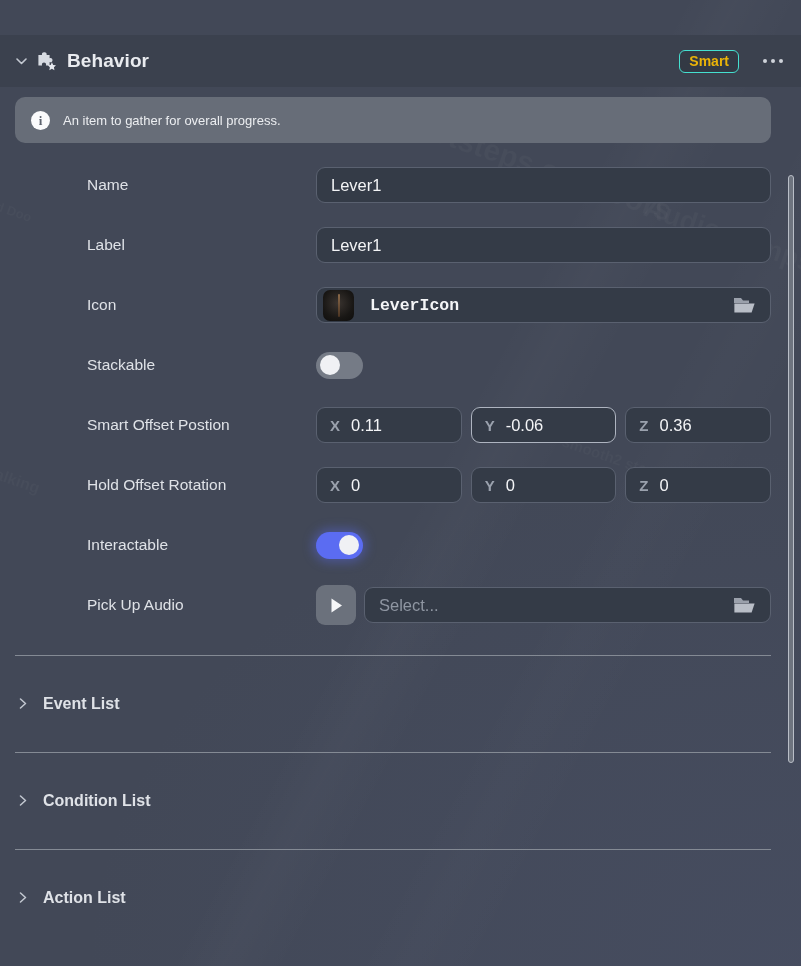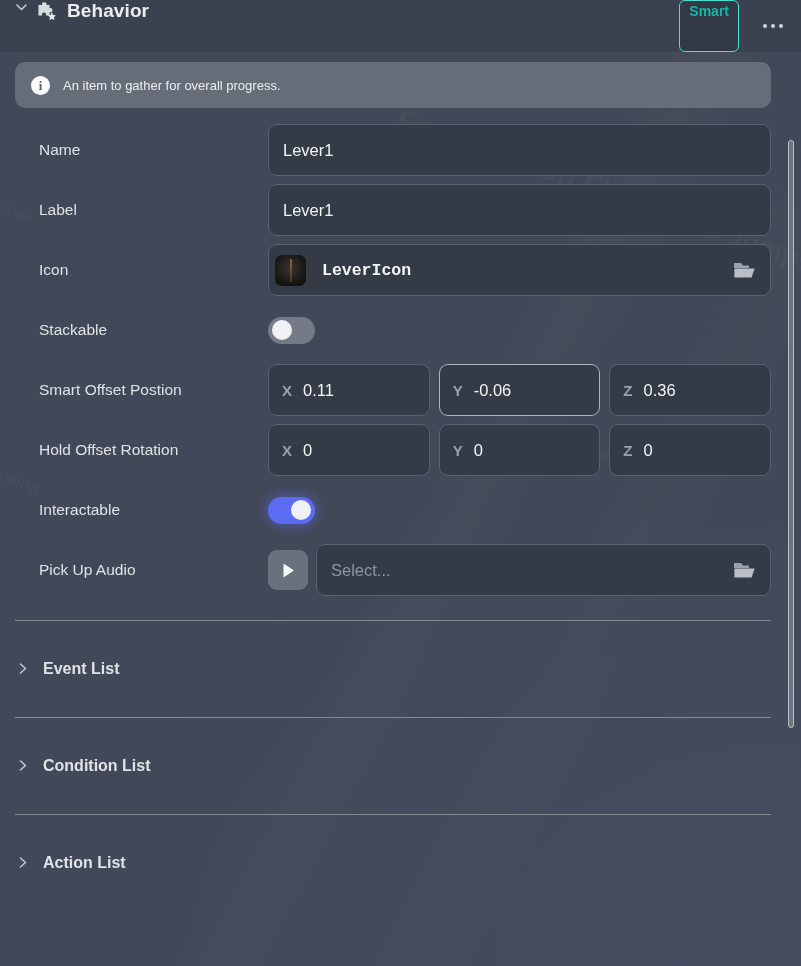--- a/index.html
+++ b/index.html
@@ -45,41 +45,43 @@
       linear-gradient(118deg, rgba(0,0,0,0.000) 66%, rgba(255,255,255,0.012) 70%, rgba(0,0,0,0.000) 76%),
       radial-gradient(150% 90% at 100% 100%, rgba(90,100,140,0.16) 0%, rgba(0,0,0,0) 60%);
   }
 
   .page { position: relative; z-index: 1; width: 801px; height: 966px; }
 
   
   .header {
     height: 52px;
     display: flex;
+    align-items: center;
     padding: 0 16px 0 14px;
     background: #3b414e;
+    margin-top: 35px;
   }
   .caret-down {
     width: 14px; height: 14px;
     display: flex; align-items: center; justify-content: center;
     margin-right: 8px;
     flex: 0 0 auto;
   }
   .caret-down svg { display: block; }
   .puzzle-icon { width: 22px; height: 22px; margin-right: 9px; flex: 0 0 auto; }
   .header-title {
     font-size: 19px;
     font-weight: 700;
     color: #e9ebef;
     letter-spacing: 0.1px;
   }
   .header-spacer { flex: 1 1 auto; }
   .smart-badge {
     border: 1.6px solid #45e0d0;
-    color: #14b8a6;
+    color: #eab308;
     border-radius: 6px;
     font-size: 14px;
     font-weight: 700;
     padding: 3px 9px 4px;
     line-height: 1;
     background: #333944;
     margin-right: 22px;
   }
   .kebab {
     display: flex; gap: 4px; align-items: center;
@@ -111,34 +113,35 @@
     line-height: 1;
   }
   .banner-text { font-size: 13px; color: #eceef1; }
 
   
   .form { padding: 12px 30px 0 39px; }
   .row {
     display: flex;
     align-items: center;
     min-height: 60px;
+    margin-left: 48px;
   }
   .row-label {
     width: 229px;
     flex: 0 0 229px;
     font-size: 15.5px;
     color: #dfe2e7;
   }
   .row-ctl { flex: 1 1 auto; display: flex; align-items: center; }
 
   .field {
     background: #343b47;
     border: 1px solid #5a6170;
     border-radius: 9px;
-    height: 52px;
+    height: 36px;
     display: flex;
     align-items: center;
     padding: 0 14px;
     font-size: 16.5px;
     color: #f2f3f5;
     width: 100%;
   }
   .field.focused { border-color: #aeb4c0; }
 
   

